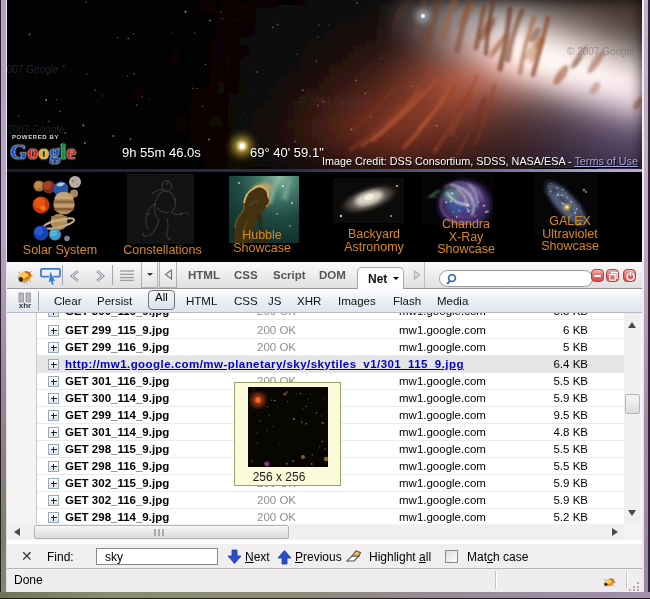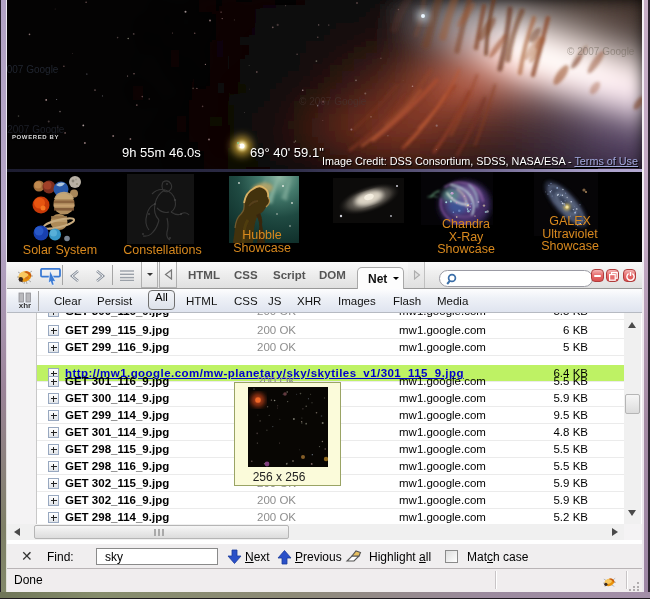--- a/index.html
+++ b/index.html
@@ -2338,20 +2338,21 @@
             <circle cx="344.4" cy="129.4" r="1.0" fill="#a88" opacity="0.71"></circle>
             <circle cx="290.1" cy="54.3" r="0.8" fill="#977" opacity="0.54"></circle>
             <circle cx="270.7" cy="24.9" r="1.1" fill="#977" opacity="0.4"></circle>
           </g>
     </svg>
     <div class="wm" style="left:-16px;top:64px;color:#262c38;">© 2007 Google</div>
     <div class="wm" style="left:-10px;top:124px;color:#20242e;">© 2007 Google</div>
     <div class="wm" style="left:292px;top:96px;opacity:.55;color:#4a3a38;">© 2007 Google</div>
     <div class="wm" style="left:560px;top:46px;opacity:.5;color:#6b6357;">© 2007 Google</div>
     <div id="powered">POWERED BY</div>
+    <div id="glogo"><span style="color:#1b58c4;">G</span><span style="color:#d6281e;">o</span><span style="color:#eeb211;">o</span><span style="color:#1b58c4;">g</span><span style="color:#159145;">l</span><span style="color:#d6281e;">e</span></div>
     <div id="coord1">9h 55m 46.0s</div>
     <div id="coord2">69° 40' 59.1"</div>
     <div id="credit">Image Credit: DSS Consortium, SDSS, NASA/ESA - <a href="#">Terms of Use</a>&nbsp;</div>
   </div>
   <div id="skyline"></div>
 
   <div id="strip">
 
     <svg class="thumb" style="left:24px;top:6px;" width="54" height="68" viewBox="0 0 54 68" xmlns="http://www.w3.org/2000/svg">
       <rect width="54" height="68" fill="#000"></rect>
@@ -2469,20 +2470,21 @@
             </radialGradient>
           </defs>
       <rect width="71" height="45" fill="#0c0b0a"></rect>
       <ellipse cx="36" cy="21" rx="32" ry="13" fill="url(#bg1)" transform="rotate(-18 36 21)"></ellipse>
       <ellipse cx="36" cy="20" rx="14" ry="6" fill="#ddd5c6" transform="rotate(-18 36 20)" filter="url(#bf)"></ellipse>
       <ellipse cx="36" cy="19" rx="5" ry="3" fill="#f4eee0" transform="rotate(-18 36 19)"></ellipse>
       <circle cx="8" cy="38" r="1.2" fill="#cfcfd8"></circle>
           <circle cx="64" cy="8" r="1" fill="#cfcfd8"></circle>
           <circle cx="58" cy="38" r="0.9" fill="#b8b8c0"></circle>
     </svg>
+    <div class="tlabel" style="left:334px;top:58px;width:66px;">Backyard<br>Astronomy</div>
 
     <svg class="thumb" style="left:414px;top:1px;" width="72" height="54" viewBox="0 0 72 54" xmlns="http://www.w3.org/2000/svg">
       <defs>
             <filter id="cf" x="-40%" y="-40%" width="180%" height="180%">
               <feGaussianBlur stdDeviation="2.4"></feGaussianBlur>
             </filter>
       <filter id="cf1" x="-40%" y="-40%" width="180%" height="180%">
               <feGaussianBlur stdDeviation="0.9"></feGaussianBlur>
             </filter>
           </defs>
@@ -2709,21 +2711,21 @@
       <div class="domain">mw1.google.com</div>
       <div class="size">6 KB</div>
     </div>
     <div class="nrow" style="top:26px;">
       <div class="plus"></div>
       <div class="file">GET 299_116_9.jpg</div>
       <div class="status">200 OK</div>
       <div class="domain">mw1.google.com</div>
       <div class="size">5 KB</div>
     </div>
-    <div class="nrow" style="top:43px;background:#bef264;margin-top:9px;">
+    <div class="nrow" style="top:43px;background:#e5e5e5;">
       <div class="plus"></div>
       <div class="file" style="color:#0000cc;text-decoration:underline;letter-spacing:0.45px;">http://mw1.google.com/mw-planetary/sky/skytiles_v1/301_115_9.jpg</div>
       <div class="size">6.4 KB</div>
     </div>
     <div class="nrow" style="top:60px;">
       <div class="plus"></div>
       <div class="file">GET 301_116_9.jpg</div>
       <div class="status">200 OK</div>
       <div class="domain">mw1.google.com</div>
       <div class="size">5.5 KB</div>

